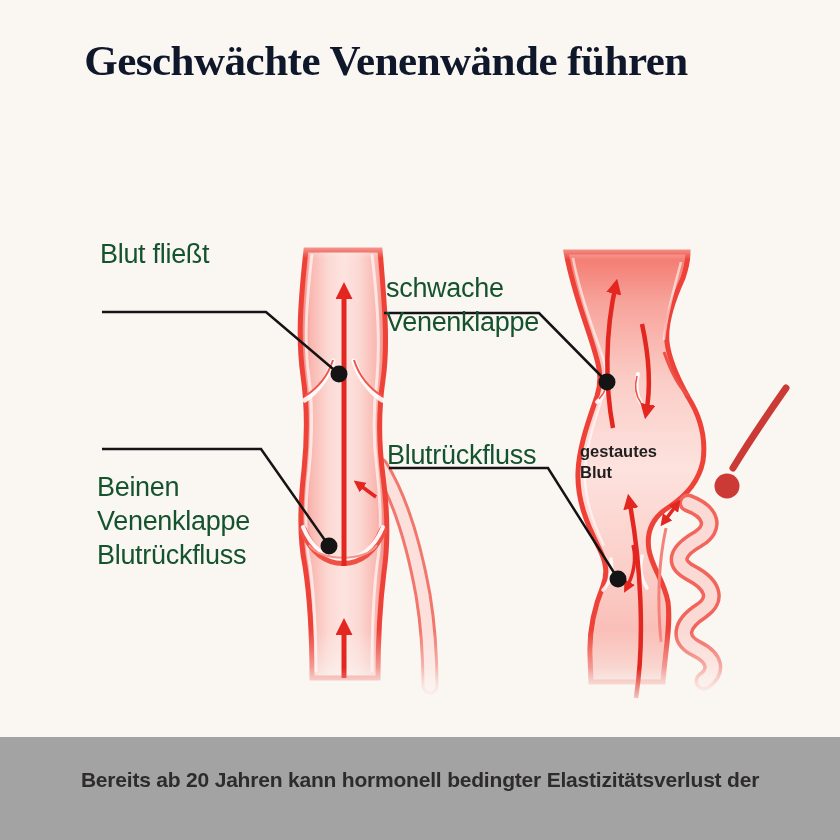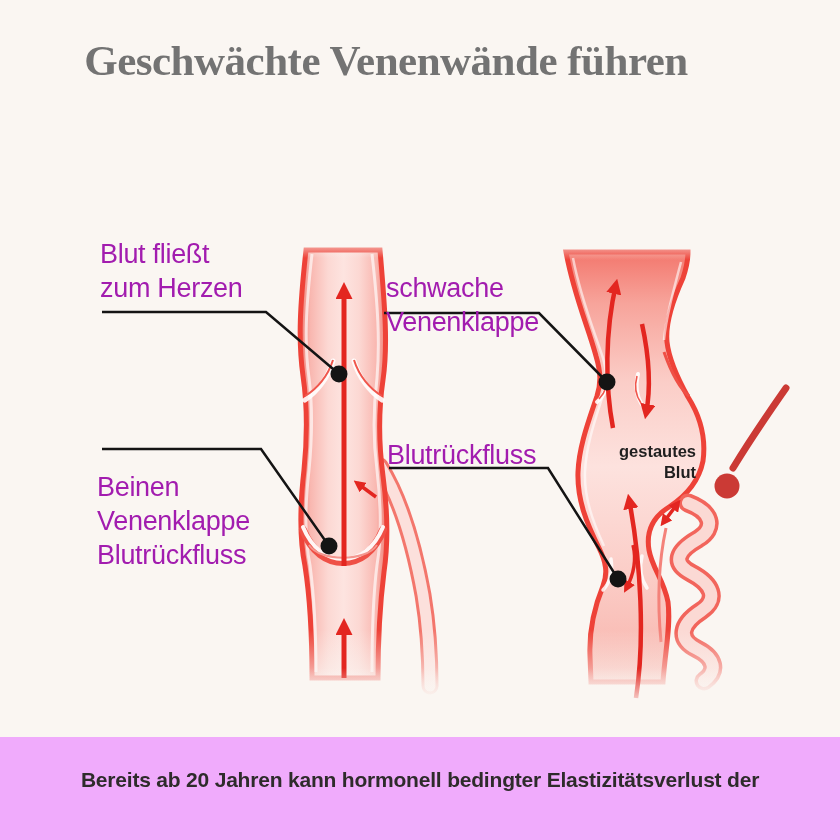--- a/index.html
+++ b/index.html
@@ -5,41 +5,41 @@
   html,body{margin:0;padding:0;}
   .canvas{
     position:relative;width:840px;height:840px;overflow:hidden;
     background:#faf6f2;
     font-family:"Liberation Sans","DejaVu Sans",sans-serif;
   }
   .title{
     position:absolute;top:34px;left:0;width:772px;
     text-align:center;
     font-family:"Liberation Serif","DejaVu Serif",serif;
-    font-weight:700;color:#737373;
+    font-weight:700;color:#0f172a;
     font-size:43px;line-height:54px;letter-spacing:-0.5px;
   }
   .illu-svg{position:absolute;left:0;top:0;width:840px;height:840px;}
   .label{
-    position:absolute;color:#a21caf;
+    position:absolute;color:#14532d;
     font-size:27px;line-height:34px;letter-spacing:-0.3px;
     white-space:nowrap;
   }
   .label-left-top{left:100px;top:237px;}
   .label-left-bottom{left:97px;top:470px;}
   .label-right-top{left:386px;top:239px;margin-top:32px;}
   .label-right-mid{left:387px;top:438px;}
   .vein-note{
     position:absolute;left:580px;top:441px;width:116px;
-    text-align:right;font-weight:700;color:#1f1f1f;
+    text-align:left;font-weight:700;color:#1f1f1f;
     font-size:16.5px;line-height:21px;
   }
   .footer{
     position:absolute;left:0;top:737px;width:840px;height:103px;
-    background:#f0abfc;
+    background:#a3a3a3;
   }
   .footer-text{
     padding-top:27px;text-align:center;color:#2e2b2b;
     font-size:21px;line-height:31px;font-weight:600;letter-spacing:-0.2px;
   }
   .line{display:block;}
 </style>
 </head>
 <body>
 
@@ -169,21 +169,20 @@
     <g fill="#141414">
       <circle cx="339" cy="374" r="8.5"></circle>
       <circle cx="329" cy="546" r="8.5"></circle>
       <circle cx="607" cy="382" r="8.5"></circle>
       <circle cx="618" cy="579" r="8.5"></circle>
     </g>
   </svg>
 
   <div class="label label-left-top">
     <span class="line">Blut fließt</span>
-    <span class="line">zum Herzen</span>
   </div>
 
   <div class="label label-left-bottom">
     <span class="line">Beinen</span>
     <span class="line">Venenklappe</span>
     <span class="line">Blutrückfluss</span>
   </div>
 
   <div class="label label-right-top">
     <span class="line">schwache</span>

